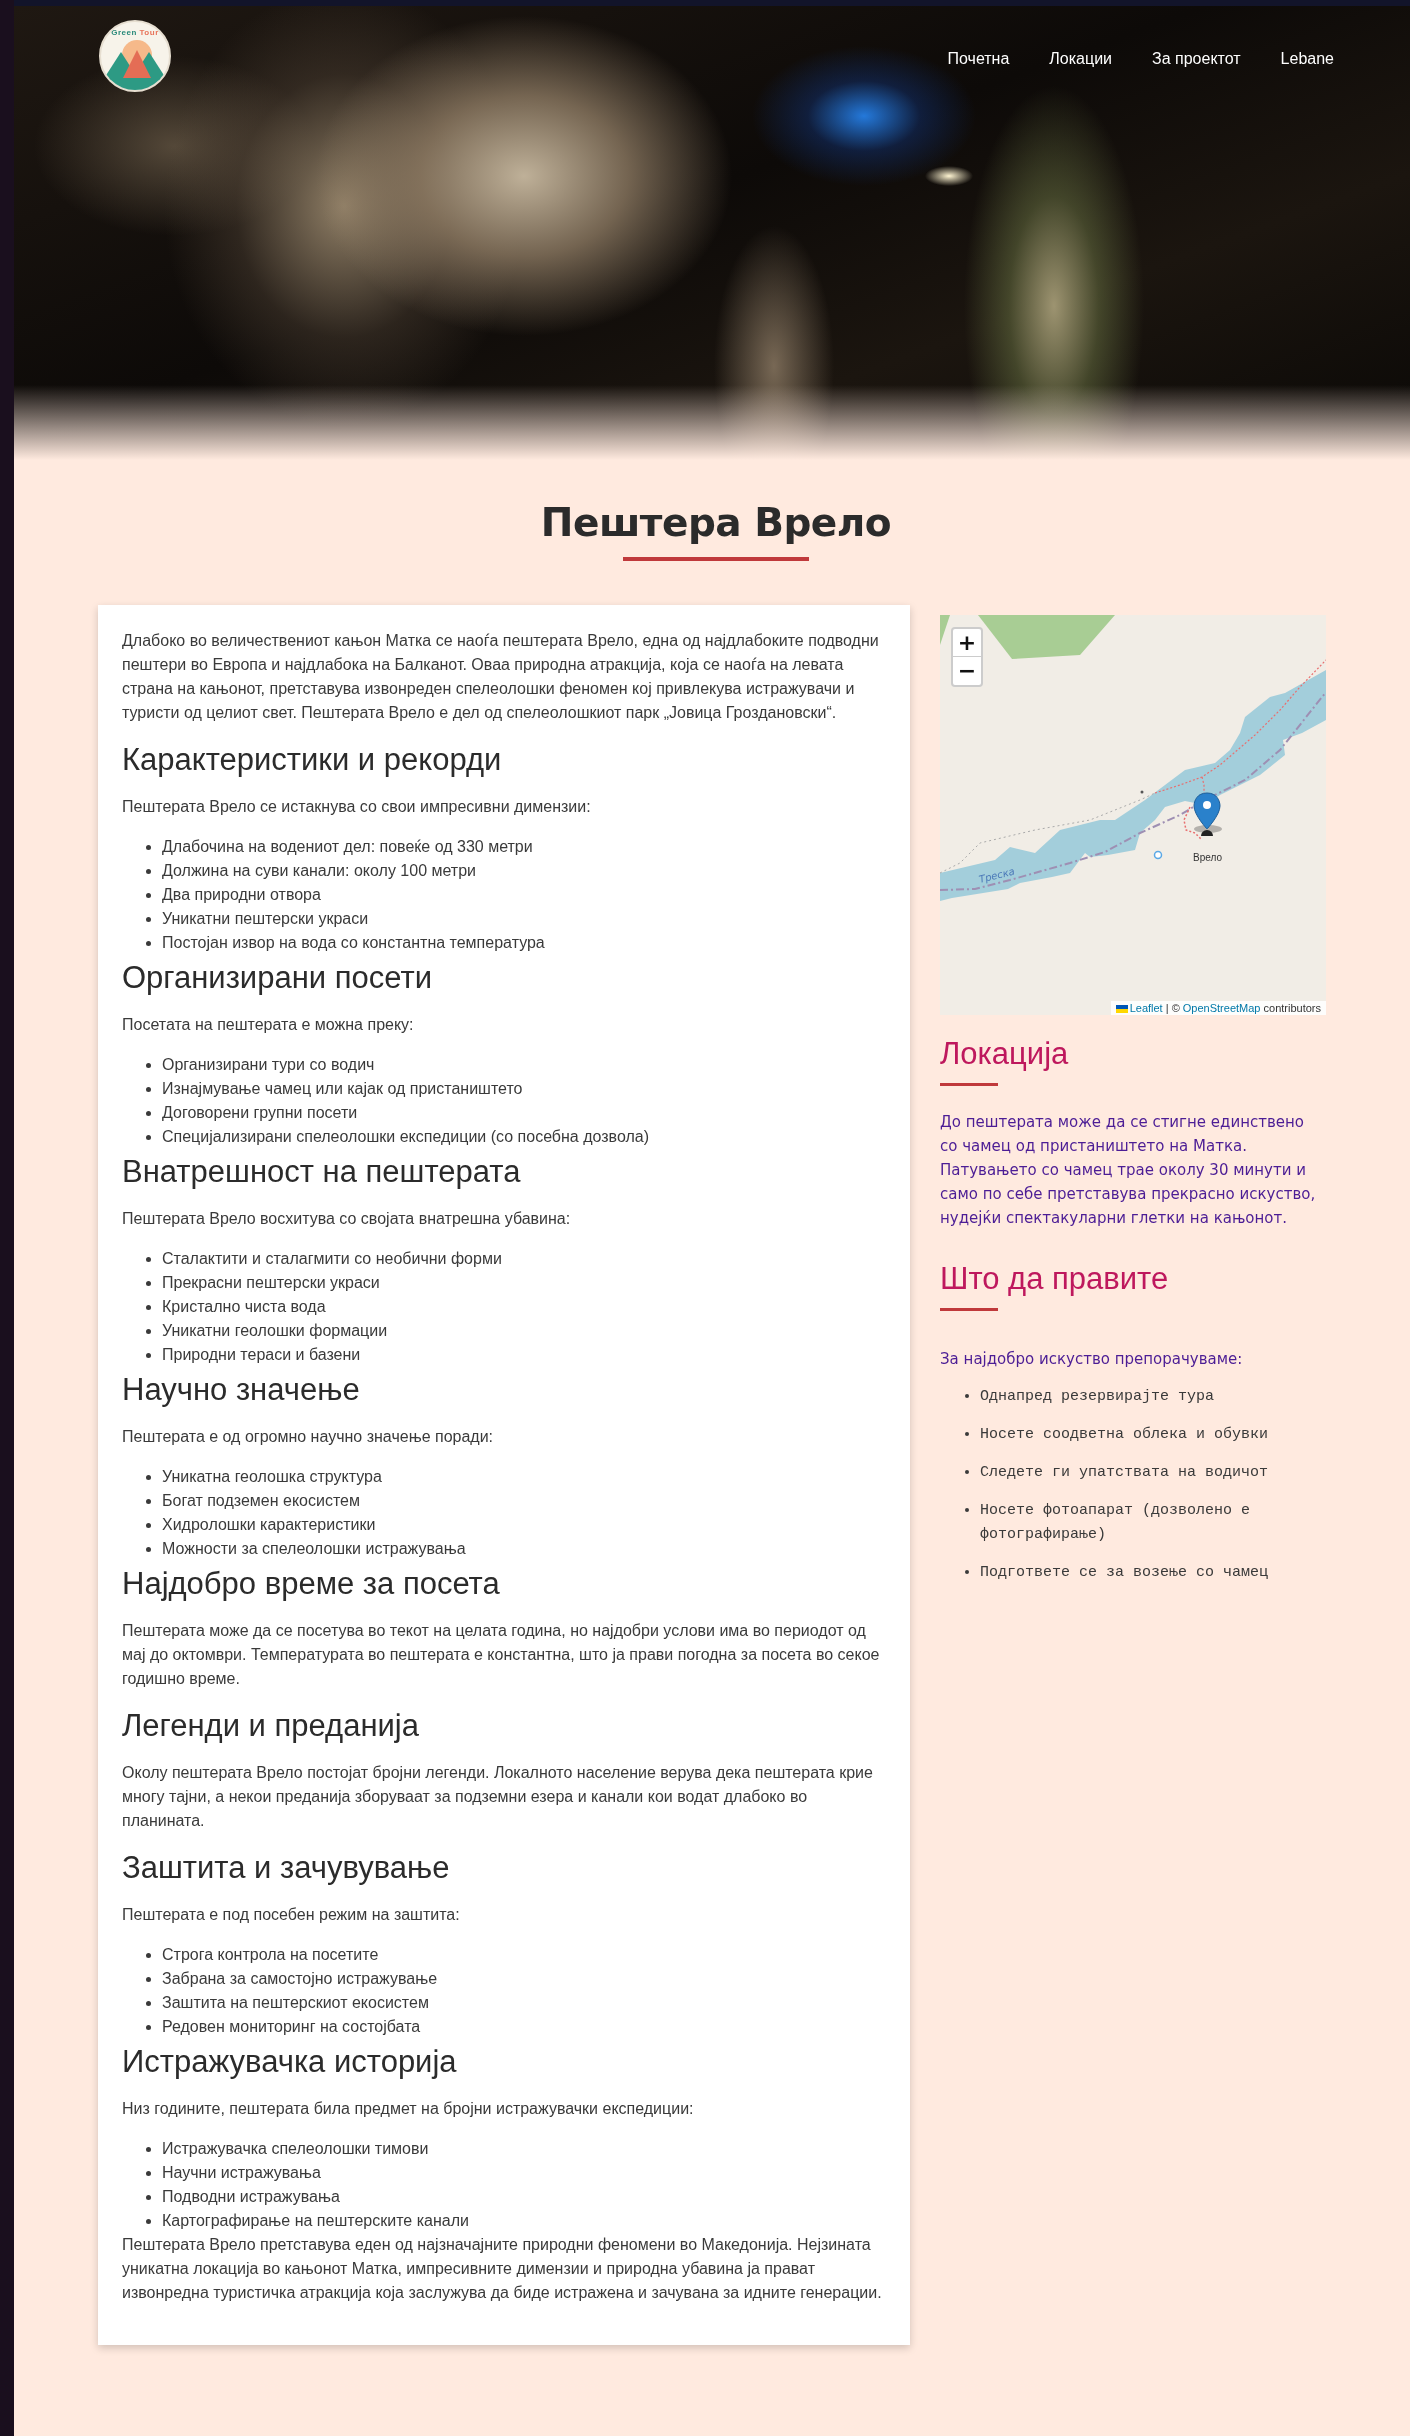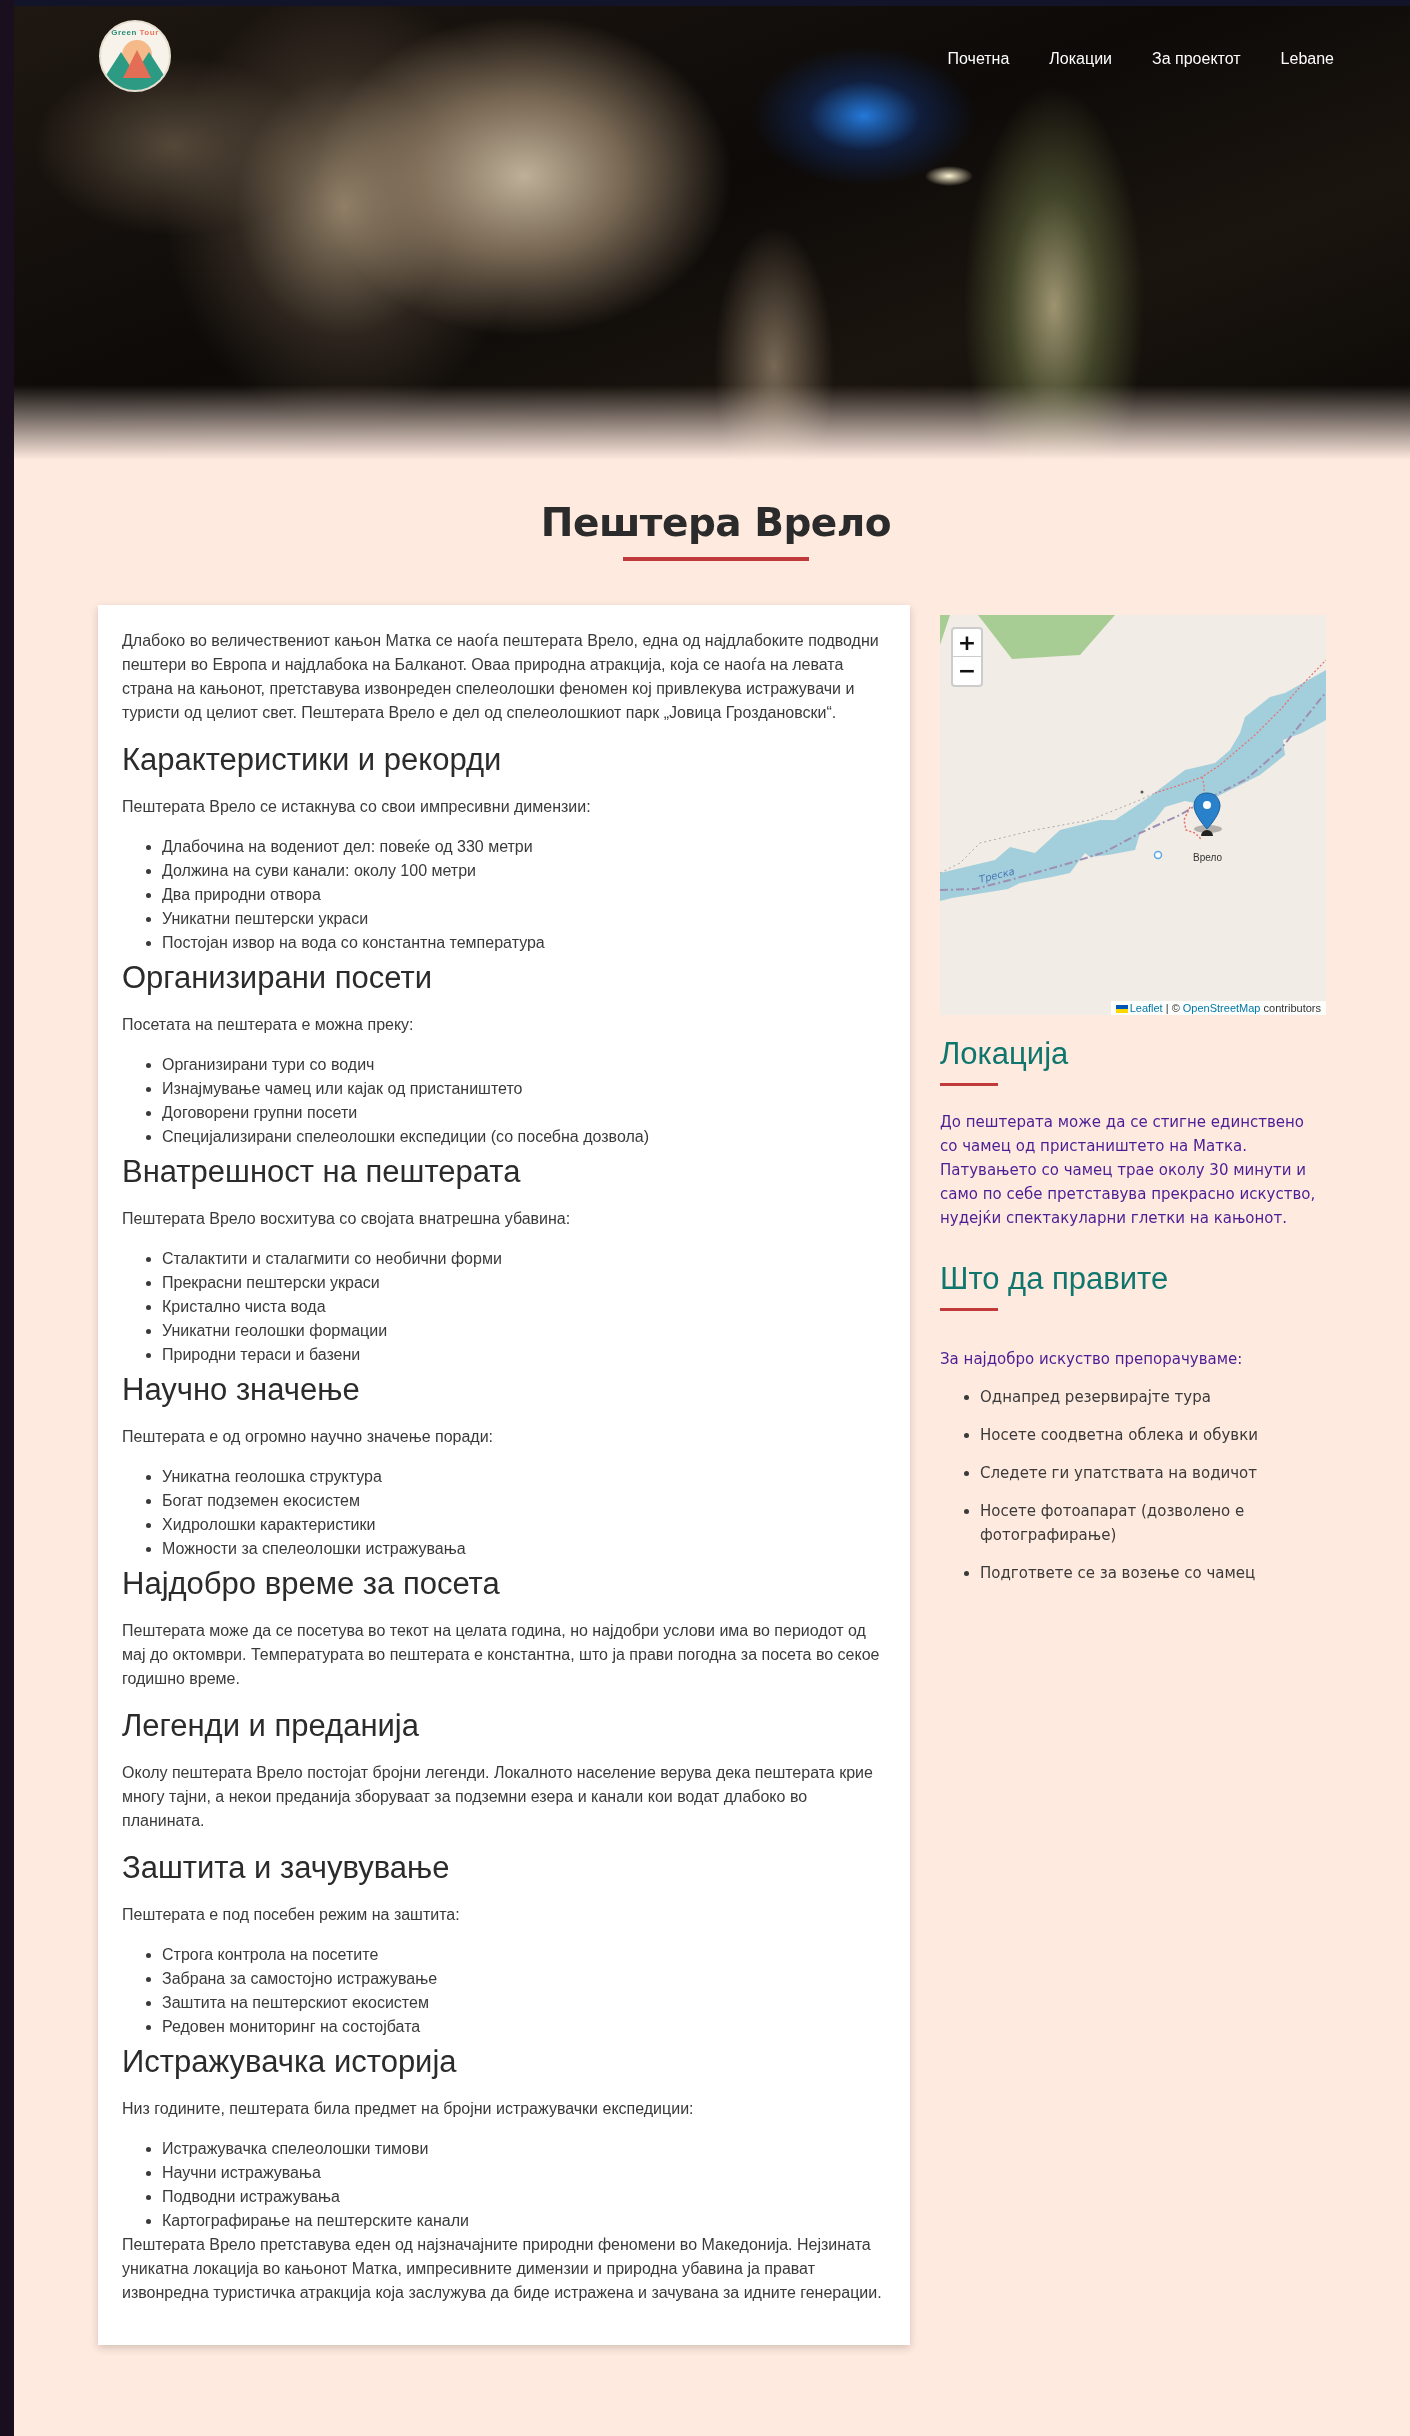--- a/index.html
+++ b/index.html
@@ -206,21 +206,21 @@
       display: inline-block;
       width: 12px; height: 8px;
       background: linear-gradient(to bottom, #0057b7 50%, #ffd700 50%);
       vertical-align: middle;
       margin-right: 2px;
     }
     .attribution a { color: #0078a8; text-decoration: none; }
     .side-h {
       font-size: 31px;
       font-weight: normal;
-      color: #0f766e;
+      color: #be185d;
       margin-top: 20px;
       line-height: 38px;
     }
     .side-underline {
       width: 58px; height: 3px;
       background: #c0393b;
       margin-top: 10px;
     }
     .side-p {
       font-family: "DejaVu Sans", sans-serif;
@@ -231,21 +231,21 @@
     }
     .side-list {
       font-family: "DejaVu Sans", sans-serif;
       font-size: 15px;
       line-height: 24px;
       color: #3a3a3a;
       list-style: disc;
       padding-left: 40px;
       margin-top: 14px;
     }
-    .side-list li { margin-bottom: 14px; }
+    .side-list li { margin-bottom: 14px; font-family: Liberation Mono, monospace; }
   </style>
 </head>
 <body>
 
 <div class="page">
 
   <header class="hero">
     <div class="logo">
       <div class="logo-text"><span>Green</span> <span class="accent">Tour</span></div>
       <div class="logo-sun"></div>

